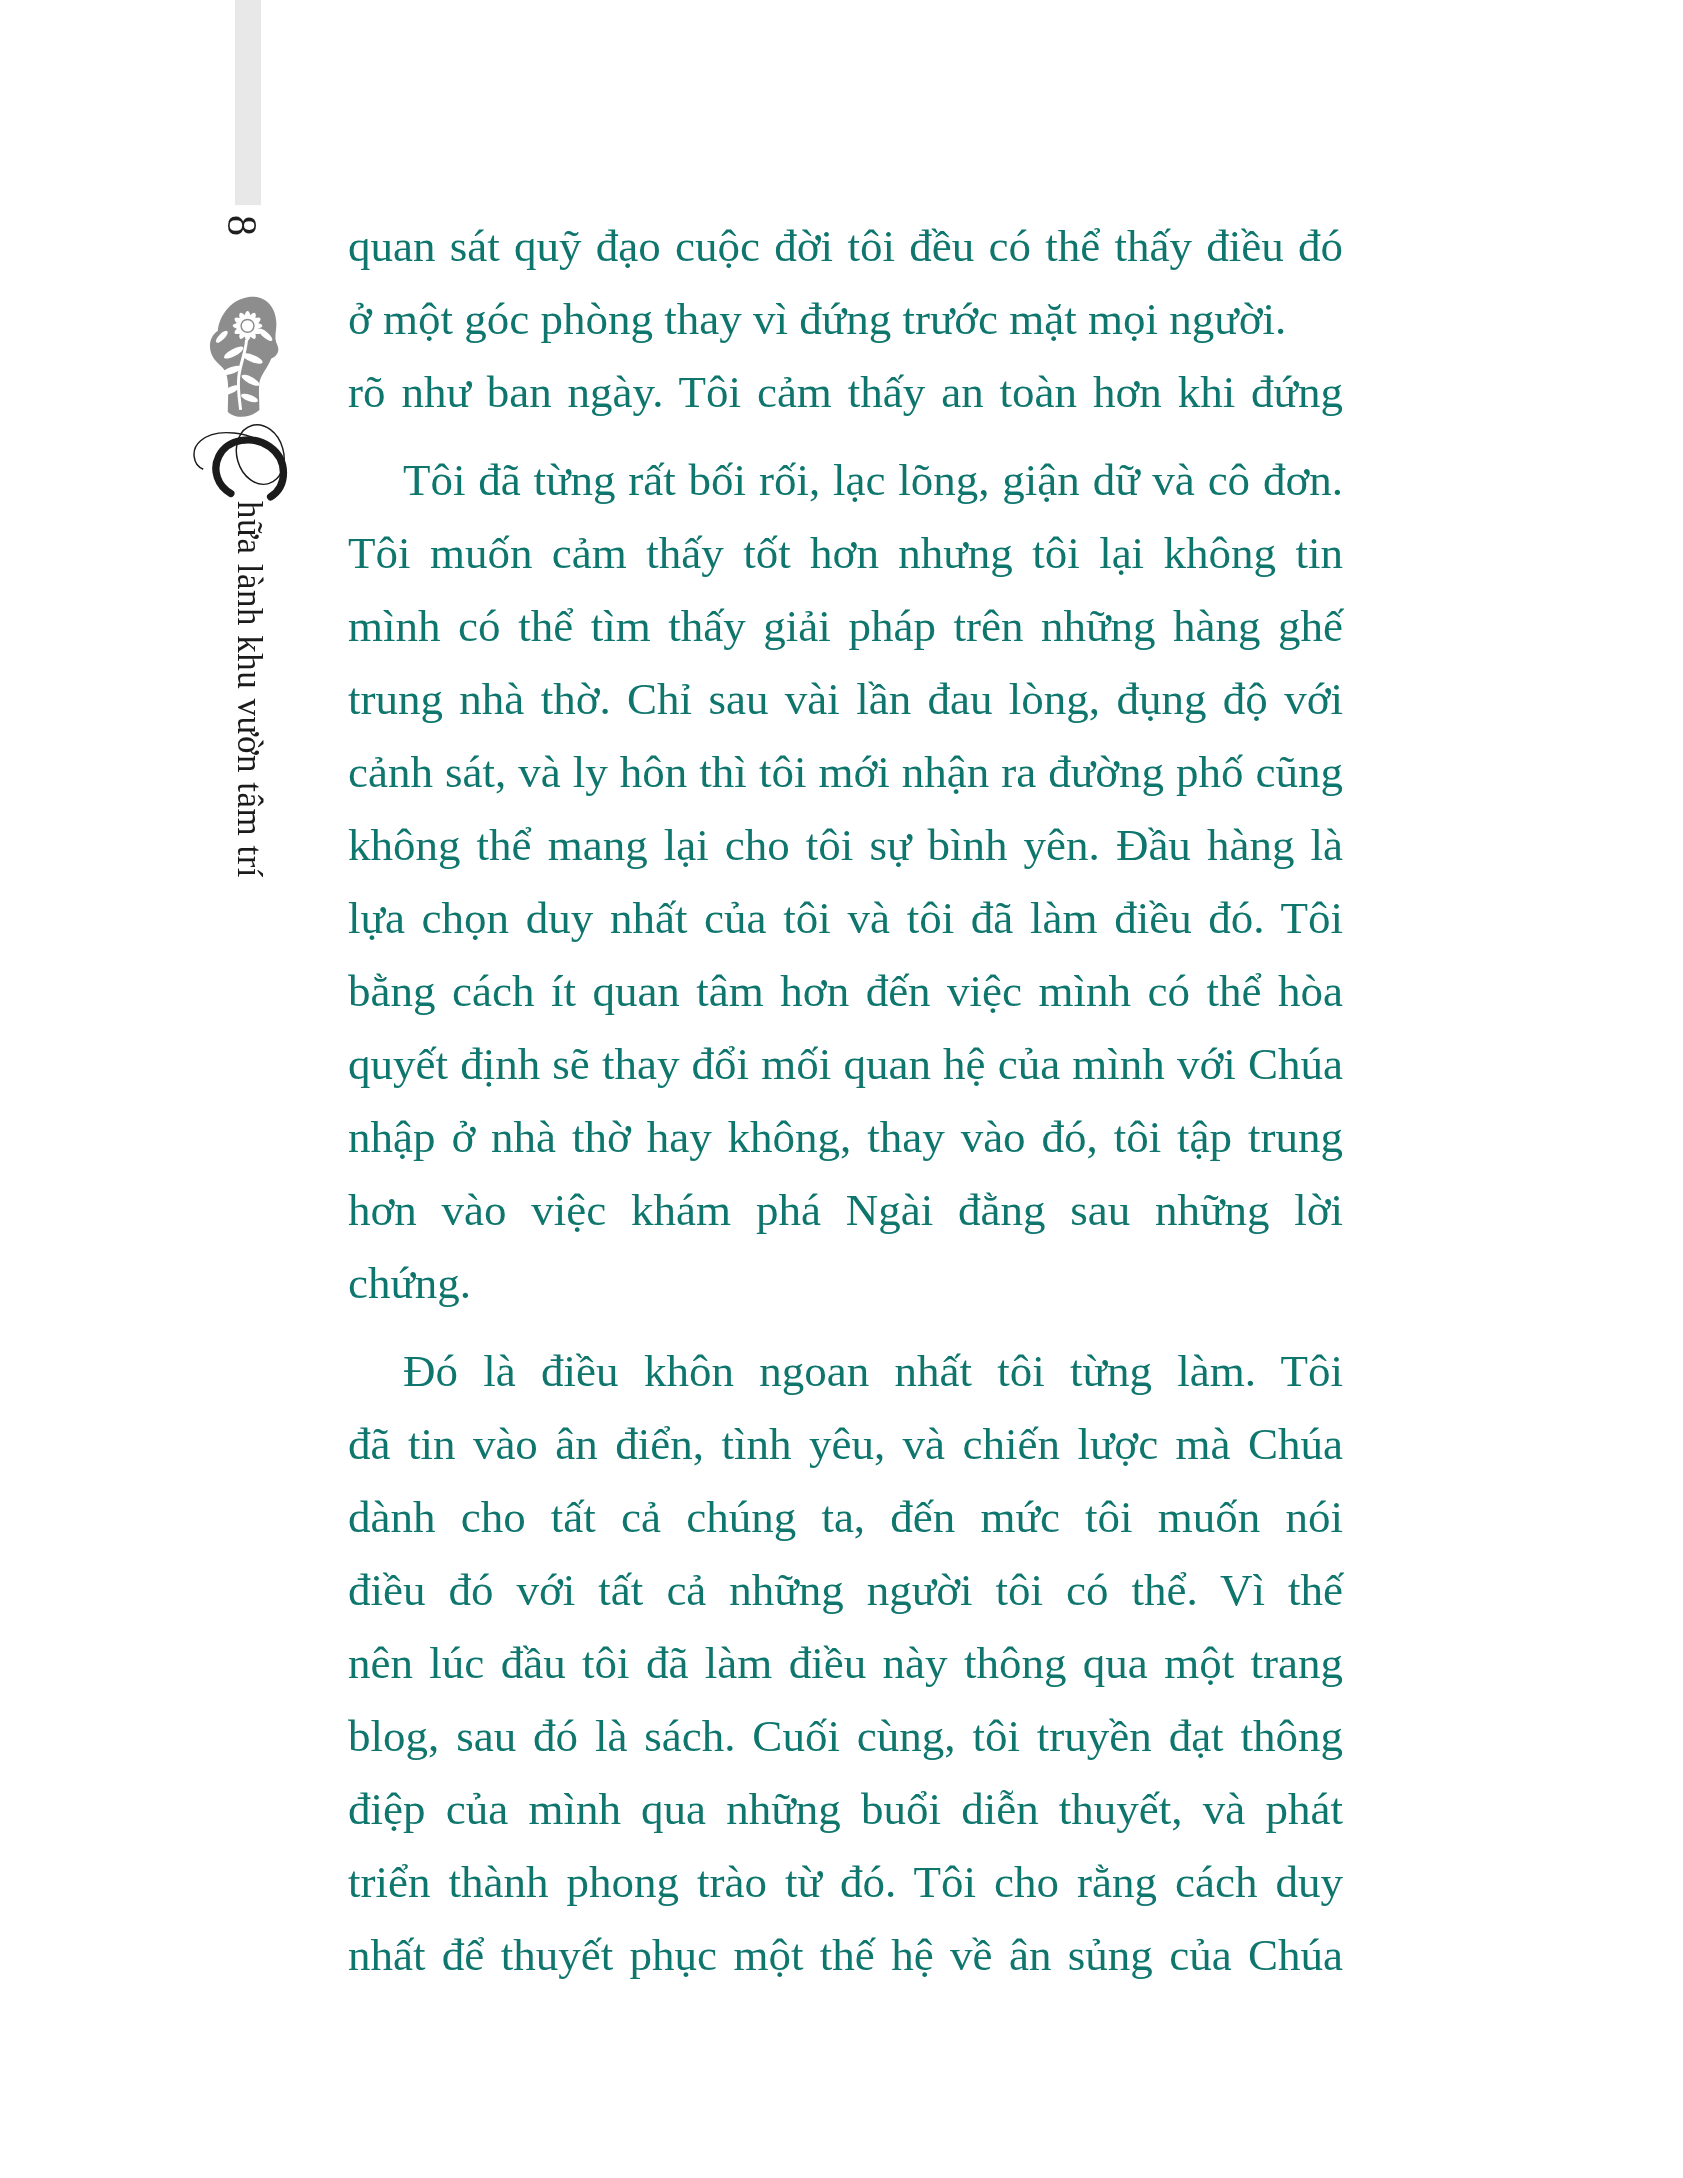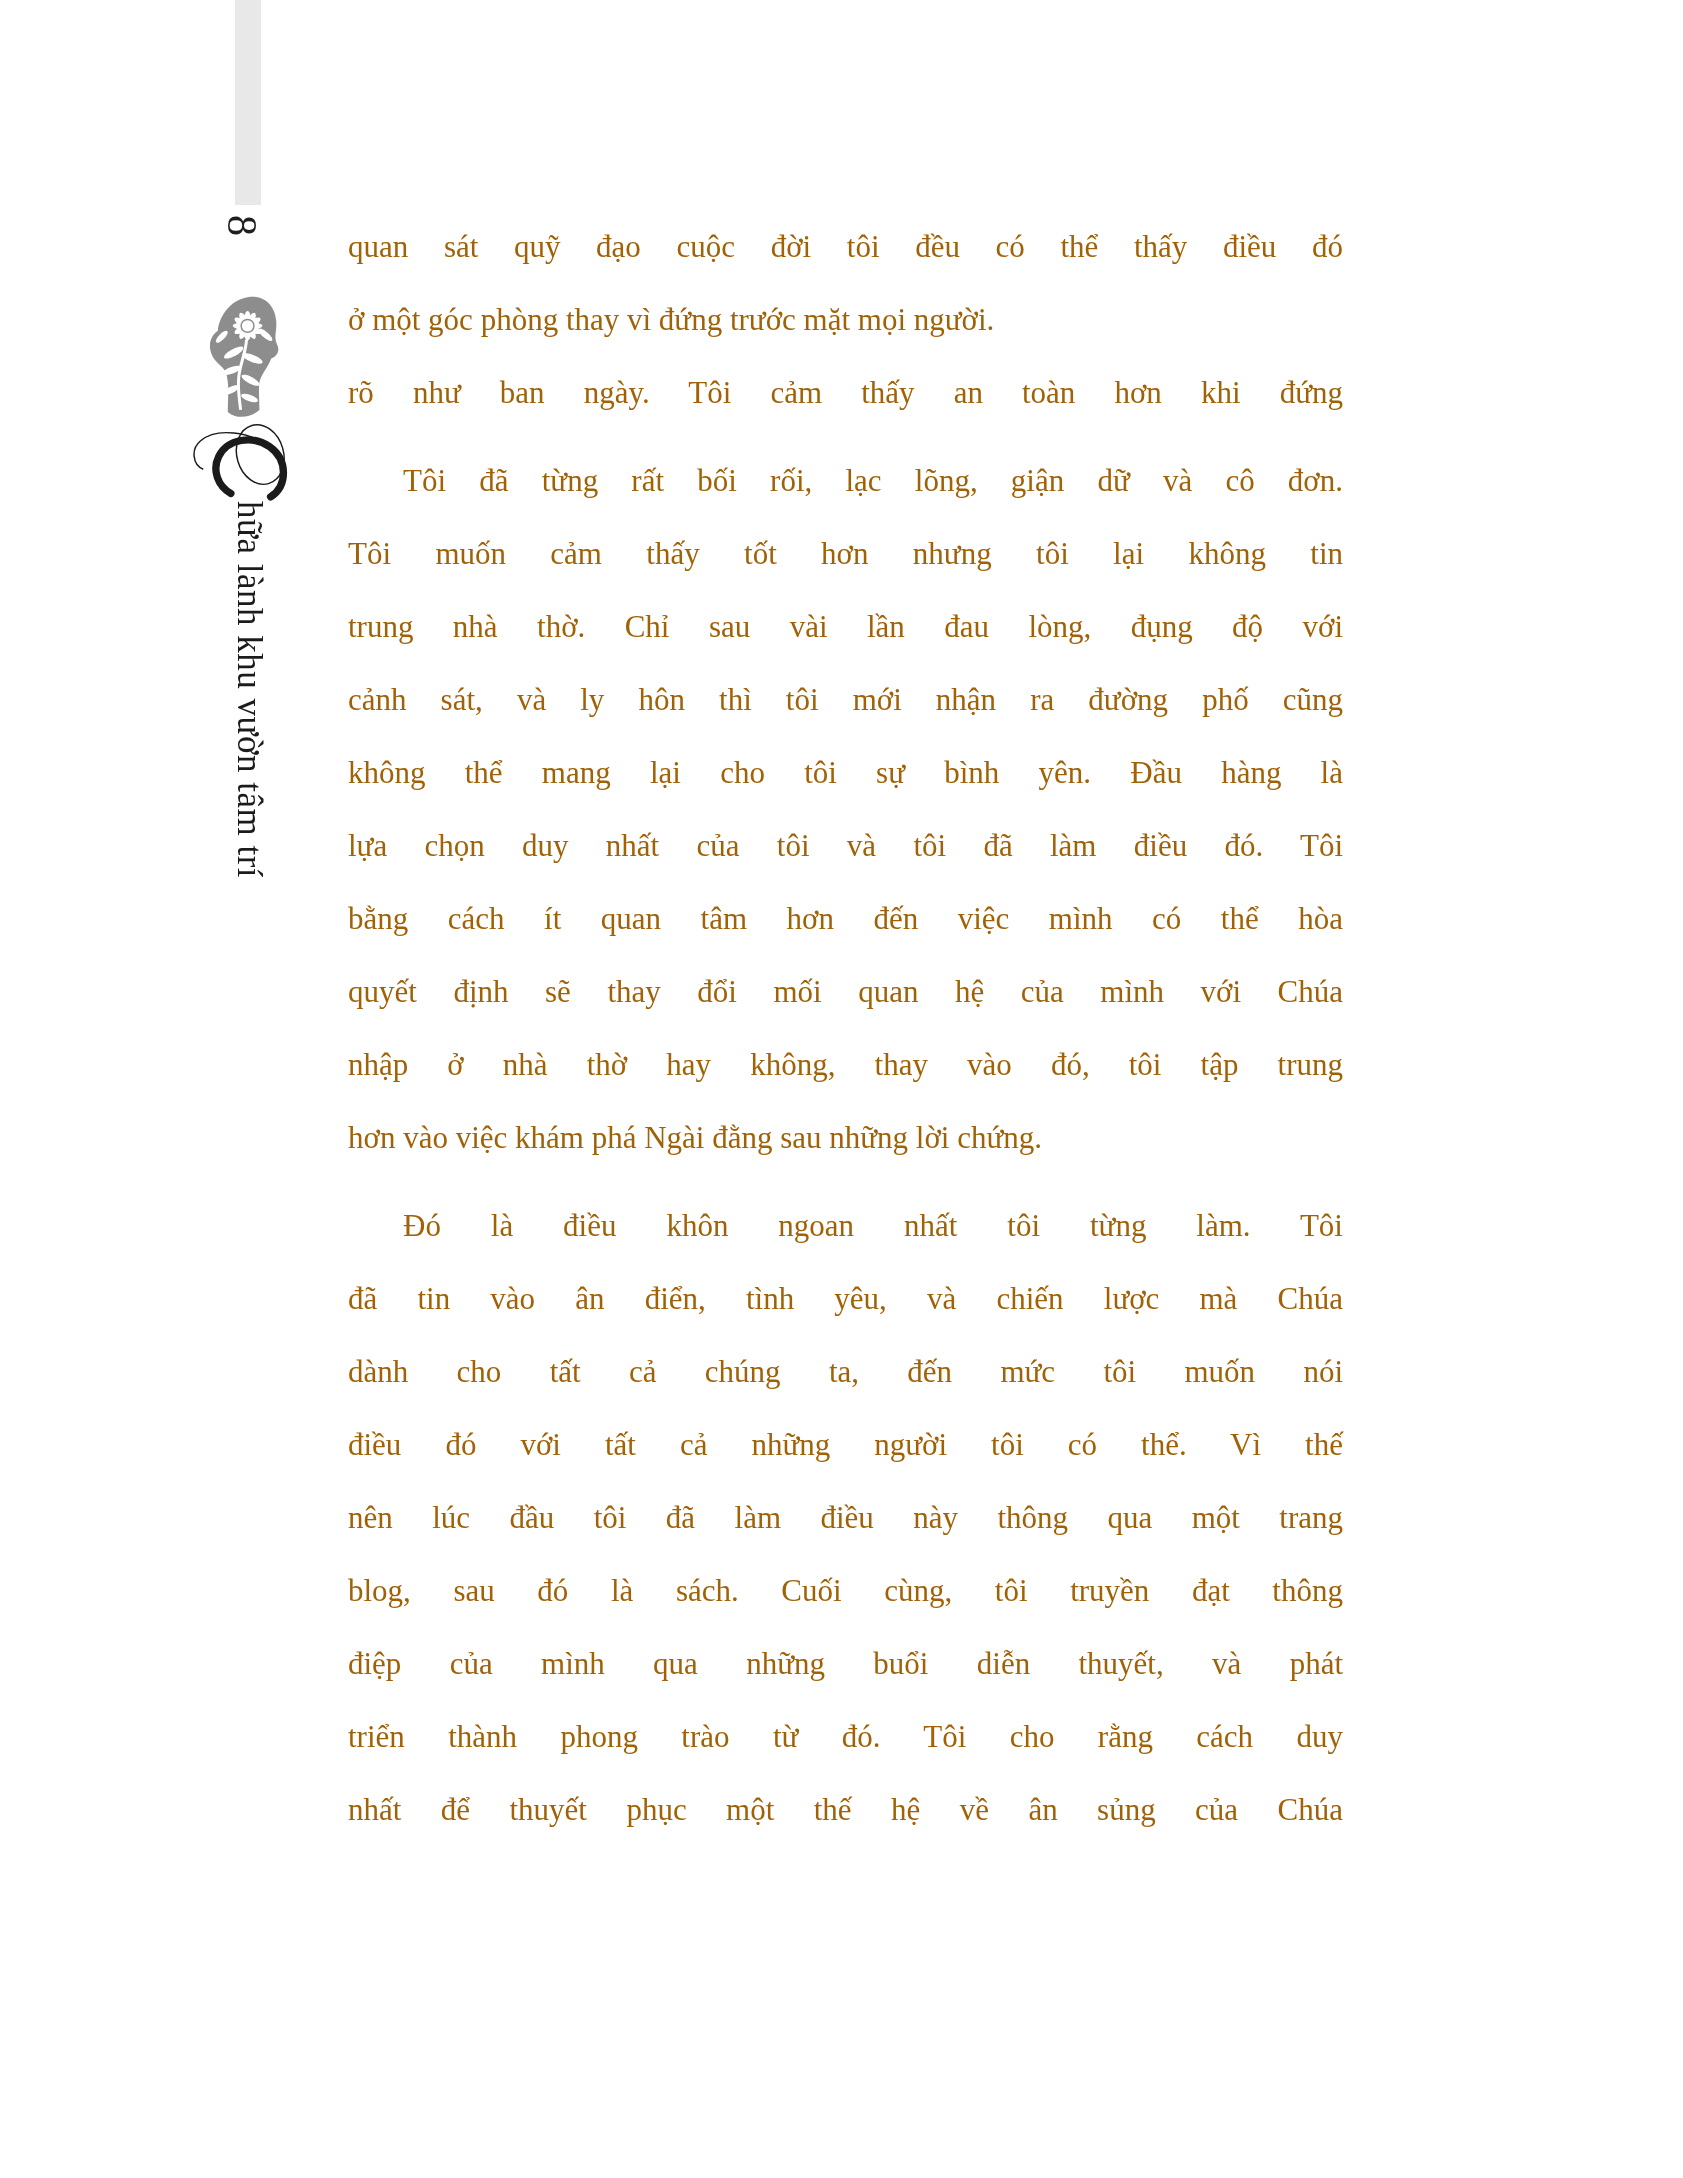--- a/index.html
+++ b/index.html
@@ -48,23 +48,23 @@
     letter-spacing:0.5px;
   }
   .v-title .swash-c { vertical-align:-51px; margin-right:-14px; }
   .v-title .title-rest { font-size:35px; }
 
   
   .body-text {
     position:absolute;
     left:348px; top:210px;
     width:995px;
-    font-size:31px;
+    font-size:45px;
     line-height:73px;
-    color:#a16207;
+    color:#0f766e;
   }
   .para { margin:0 0 0 0; padding:0; }
   .para + .para { margin-top:15px; }
   .line {
     text-align:justify;
     text-align-last:justify;
     white-space:normal;
   }
   .line.final { text-align-last:left; }
   .para.indented .line:first-child { text-indent:55px; }
@@ -127,20 +127,21 @@
 
   <div class="body-text">
       <div class="para">
         <div class="line">quan sát quỹ đạo cuộc đời tôi đều có thể thấy điều đó</div>
         <div class="line final">ở một góc phòng thay vì đứng trước mặt mọi người.</div>
         <div class="line">rõ như ban ngày. Tôi cảm thấy an toàn hơn khi đứng</div>
       </div>
       <div class="para indented">
         <div class="line">Tôi đã từng rất bối rối, lạc lõng, giận dữ và cô đơn.</div>
         <div class="line">Tôi muốn cảm thấy tốt hơn nhưng tôi lại không tin</div>
+        <div class="line">mình có thể tìm thấy giải pháp trên những hàng ghế</div>
         <div class="line">trung nhà thờ. Chỉ sau vài lần đau lòng, đụng độ với</div>
         <div class="line">cảnh sát, và ly hôn thì tôi mới nhận ra đường phố cũng</div>
         <div class="line">không thể mang lại cho tôi sự bình yên. Đầu hàng là</div>
         <div class="line">lựa chọn duy nhất của tôi và tôi đã làm điều đó. Tôi</div>
         <div class="line">bằng cách ít quan tâm hơn đến việc mình có thể hòa</div>
         <div class="line">quyết định sẽ thay đổi mối quan hệ của mình với Chúa</div>
         <div class="line">nhập ở nhà thờ hay không, thay vào đó, tôi tập trung</div>
         <div class="line final">hơn vào việc khám phá Ngài đằng sau những lời chứng.</div>
       </div>
       <div class="para indented">

